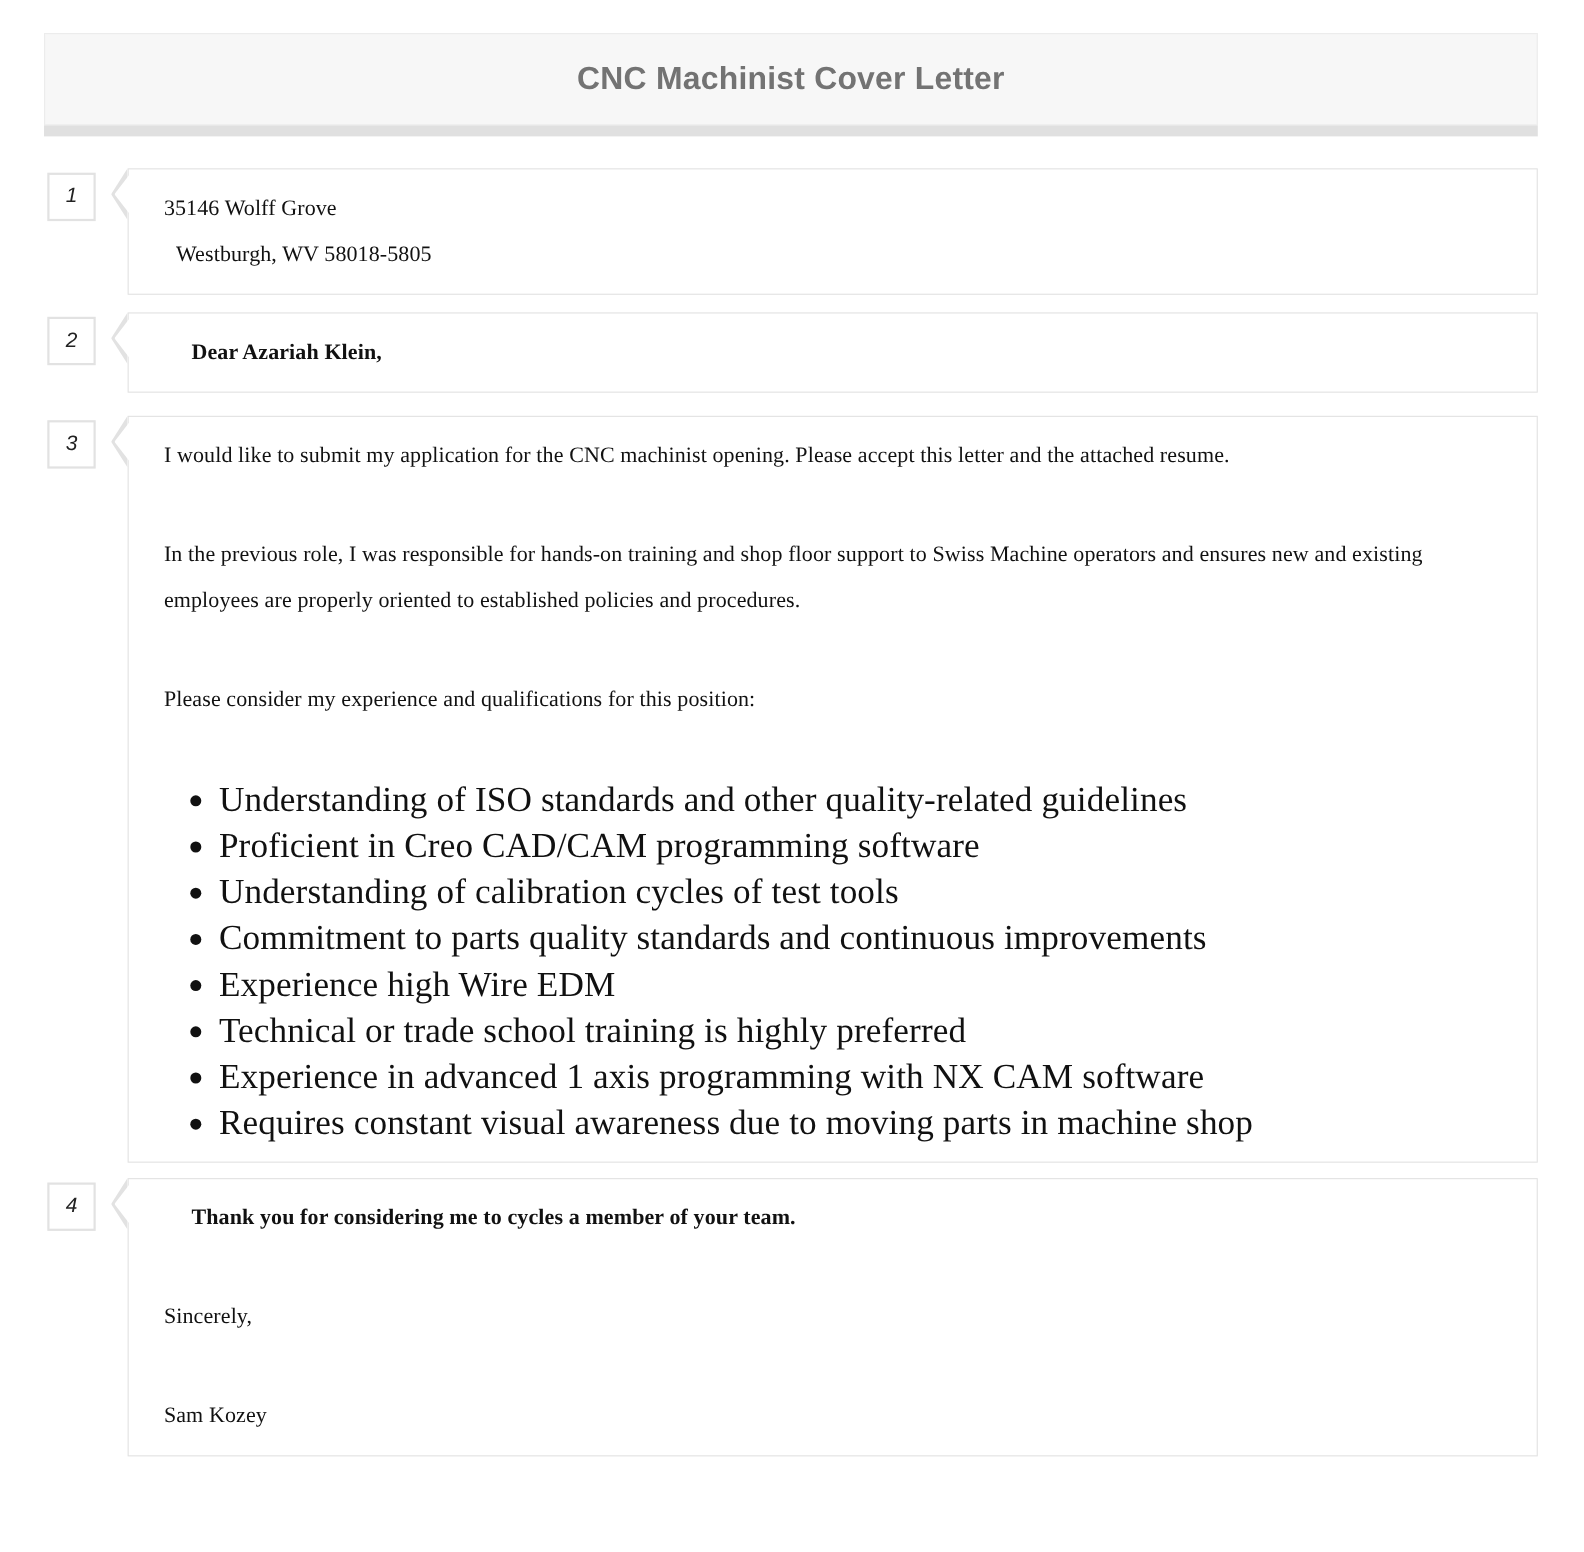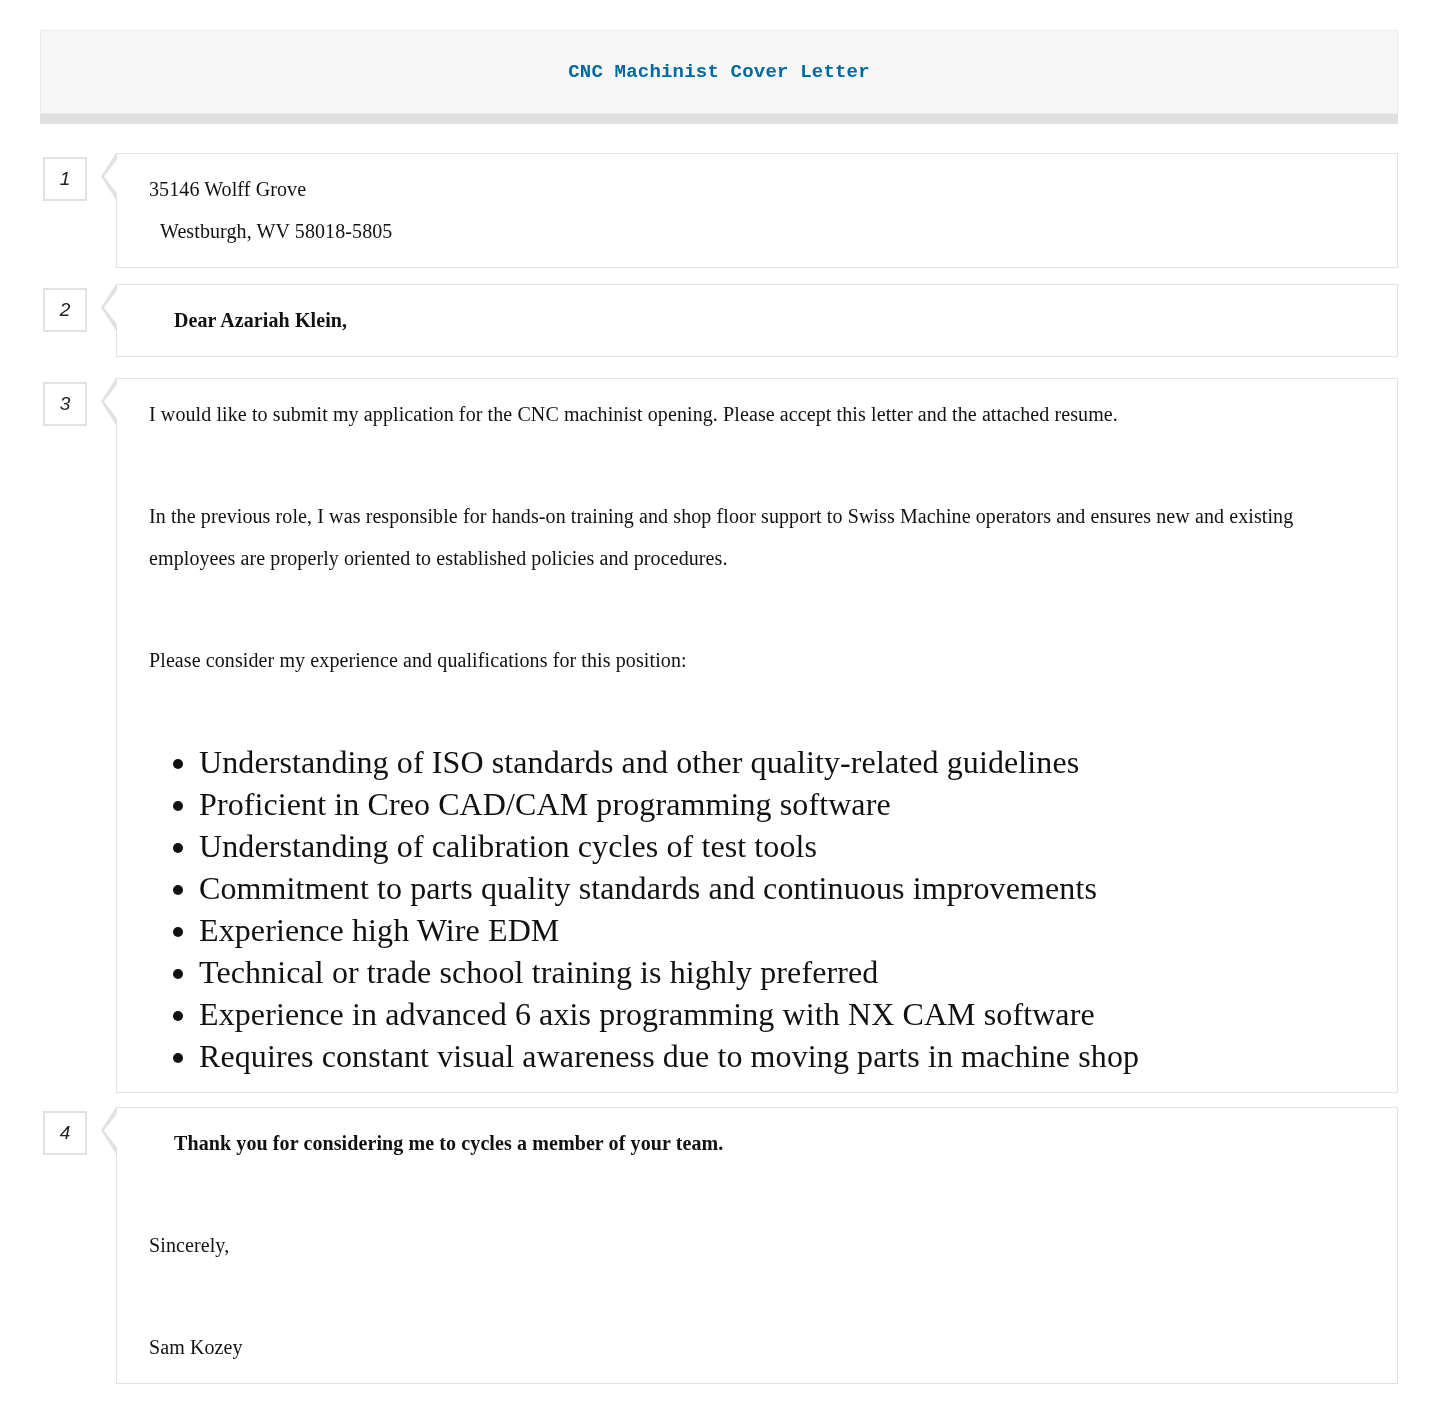--- a/index.html
+++ b/index.html
@@ -21,24 +21,24 @@
     height: 84px;
     box-sizing: border-box;
     background: #f7f7f7;
     border: 1px solid #ececec;
     display: flex;
     align-items: center;
     justify-content: center;
   }
   .doc-header h1 {
     margin: 0;
-    font-family: Liberation Mono, monospace;
-    font-size: 19px;
+    font-family: Liberation Sans, sans-serif;
+    font-size: 29px;
     font-weight: 700;
-    color: #0369a1;
+    color: #737373;
     letter-spacing: 0.2px;
   }
   .doc-header-strip {
     margin: 0 42px 0 40px;
     height: 10px;
     background: #e0e0e0;
   }
 
   
   .block {
@@ -98,21 +98,21 @@
 
   
   .block p {
     margin: 0;
     font-size: 20px;
     line-height: 42px;
     letter-spacing: 0.1px;
   }
   .block p.para + p.para,
   .block ul {
-    margin-top: 60px;
+    margin-top: 48px;
   }
   .block p.tight + p.tight {
     margin-top: 0;
     margin-left: 11px;
   }
   .block p.bold {
     font-weight: 700;
     margin-left: 25px;
   }
   .block ul {
@@ -156,21 +156,21 @@
   <p class="para">I would like to submit my application for the CNC machinist opening. Please accept this letter and the attached resume.</p>
   <p class="para">In the previous role, I was responsible for hands-on training and shop floor support to Swiss Machine operators and ensures new and existing employees are properly oriented to established policies and procedures.</p>
   <p class="para">Please consider my experience and qualifications for this position:</p>
   <ul>
     <li>Understanding of ISO standards and other quality-related guidelines</li>
     <li>Proficient in Creo CAD/CAM programming software</li>
     <li>Understanding of calibration cycles of test tools</li>
     <li>Commitment to parts quality standards and continuous improvements</li>
     <li>Experience high Wire EDM</li>
     <li>Technical or trade school training is highly preferred</li>
-    <li>Experience in advanced 6 axis programming with NX CAM software</li>
+    <li>Experience in advanced 1 axis programming with NX CAM software</li>
     <li>Requires constant visual awareness due to moving parts in machine shop</li>
   </ul>
 </section>
 
 <section class="block s4">
   <div class="badge">
     <span>4</span>
   </div>
   <p class="para bold">Thank you for considering me to cycles a member of your team.</p>
   <p class="para">Sincerely,</p>

